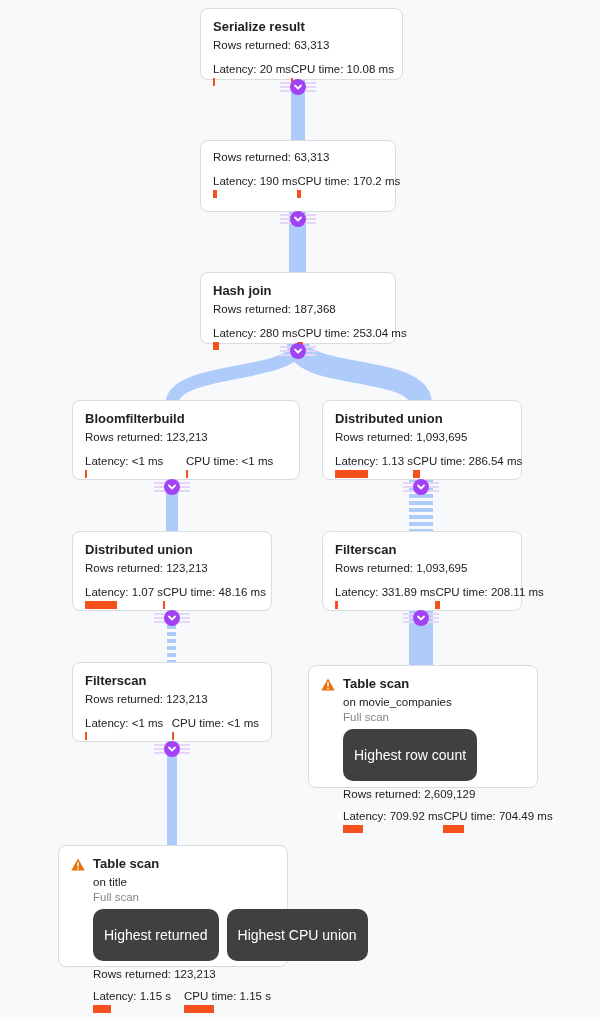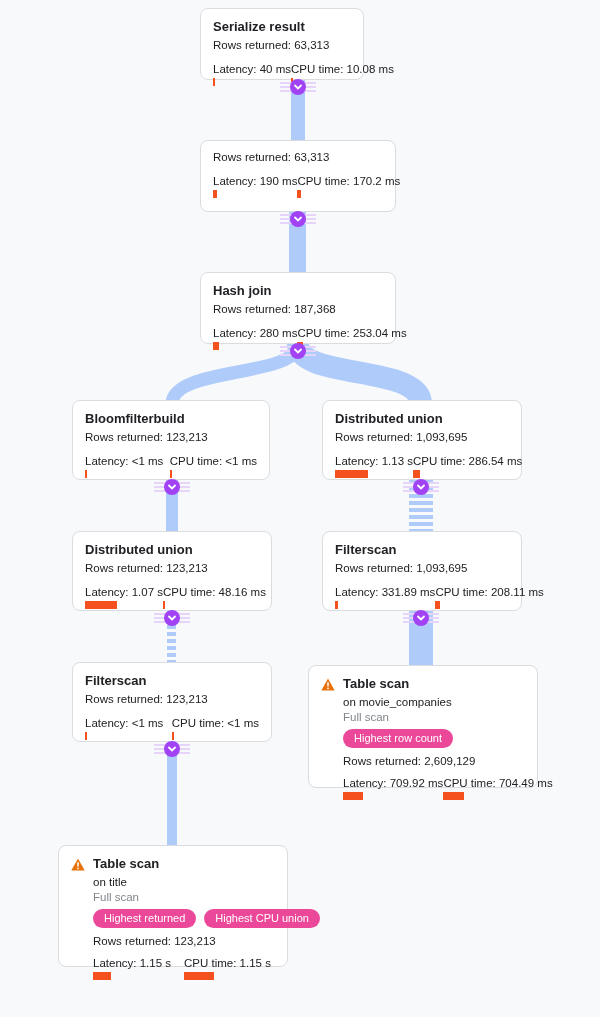--- a/index.html
+++ b/index.html
@@ -33,25 +33,25 @@
   .metric-label { font-size: 11.5px; color: #202124; white-space: nowrap; }
   .bar { height: 8px; background: #f4511e; margin-top: 3px; }
   
   .card.warncard .inner { margin-left: 22px; }
   .warn-icon { position: absolute; left: 12px; top: 11px; }
   .subline { font-size: 11.5px; color: #202124; margin-bottom: 3px; }
   .subline b { font-weight: 400; }
   .subline.gray { color: #80868b; margin-bottom: 6px; }
   .badges { display: flex; gap: 8px; margin-bottom: 7px; }
   .badge {
-    background: #ec4899;
+    background: #404040;
     color: #ffffff;
-    font-size: 11px;
+    font-size: 14px;
     line-height: 1;
-    padding: 4px 11px;
+    padding: 19px 11px;
     border-radius: 10px;
     white-space: nowrap;
   }
   .card.warncard .card-rows { margin-bottom: 10px; }
   
   .link { position: absolute; background: #aecbfa; z-index: 1; }
   .link.striped {
     background: repeating-linear-gradient(to bottom, #aecbfa 0 4px, rgba(248,249,250,0) 4px 7px);
   }
   .ribbon {
@@ -138,26 +138,26 @@
         </svg></span>
     </div>
 
   <div class="ribbon" style="left:154px; top:744px;"></div>
   <div class="dot" style="left:164px; top:741px;">
       <span><svg width="10" height="10" viewBox="0 0 10 10">
           <path d="M2 3.5 L5 6.5 L8 3.5" stroke="#fff" stroke-width="1.8" fill="none" stroke-linecap="round"></path>
         </svg></span>
     </div>
 
-  <div class="card" style="left:200px; top:8px; width:164px; height:72px;">
+  <div class="card" style="left:200px; top:8px; width:203px; height:72px;">
     <div class="card-title">Serialize result</div>
     <div class="card-rows">Rows returned: 63,313</div>
     <div class="metrics">
       <div>
-          <div class="metric-label">Latency: 40 ms</div>
+          <div class="metric-label">Latency: 20 ms</div>
           <div class="bar" style="width: 2px;"></div>
         </div>
       <div>
           <div class="metric-label">CPU time: 10.08 ms</div>
           <div class="bar" style="width: 2px;"></div>
         </div>
     </div>
   </div>
 
   <div class="card" style="left:200px; top:140px; width:196px; height:72px;">
@@ -182,21 +182,21 @@
           <div class="metric-label">Latency: 280 ms</div>
           <div class="bar" style="width: 6px;"></div>
         </div>
       <div>
           <div class="metric-label">CPU time: 253.04 ms</div>
           <div class="bar" style="width: 6px;"></div>
         </div>
     </div>
   </div>
 
-  <div class="card" style="left:72px; top:400px; width:198px; height:80px;">
+  <div class="card" style="left:72px; top:400px; width:228px; height:80px;">
     <div class="card-title">Bloomfilterbuild</div>
     <div class="card-rows">Rows returned: 123,213</div>
     <div class="metrics">
       <div>
           <div class="metric-label">Latency: &lt;1 ms</div>
           <div class="bar" style="width: 2px;"></div>
         </div>
       <div>
           <div class="metric-label">CPU time: &lt;1 ms</div>
           <div class="bar" style="width: 2px;"></div>

